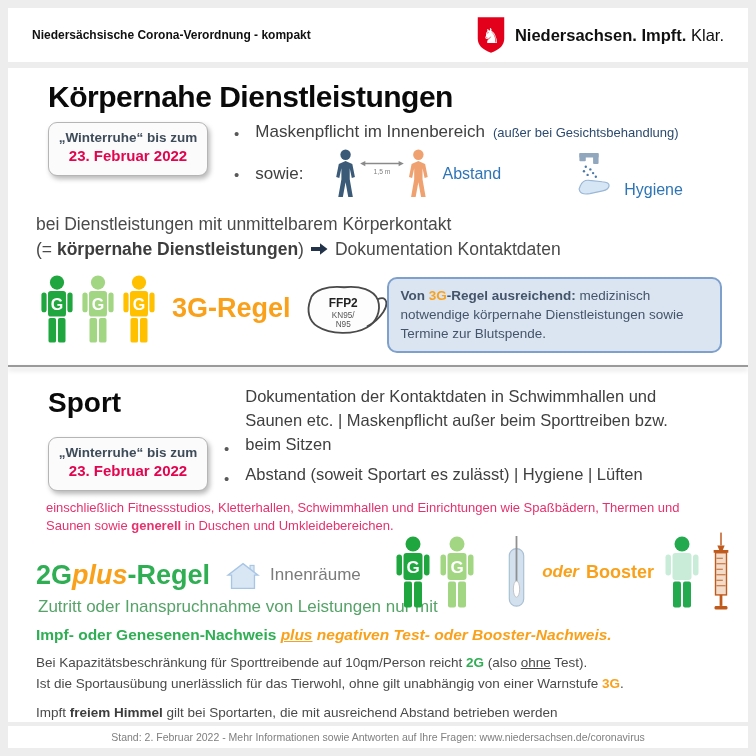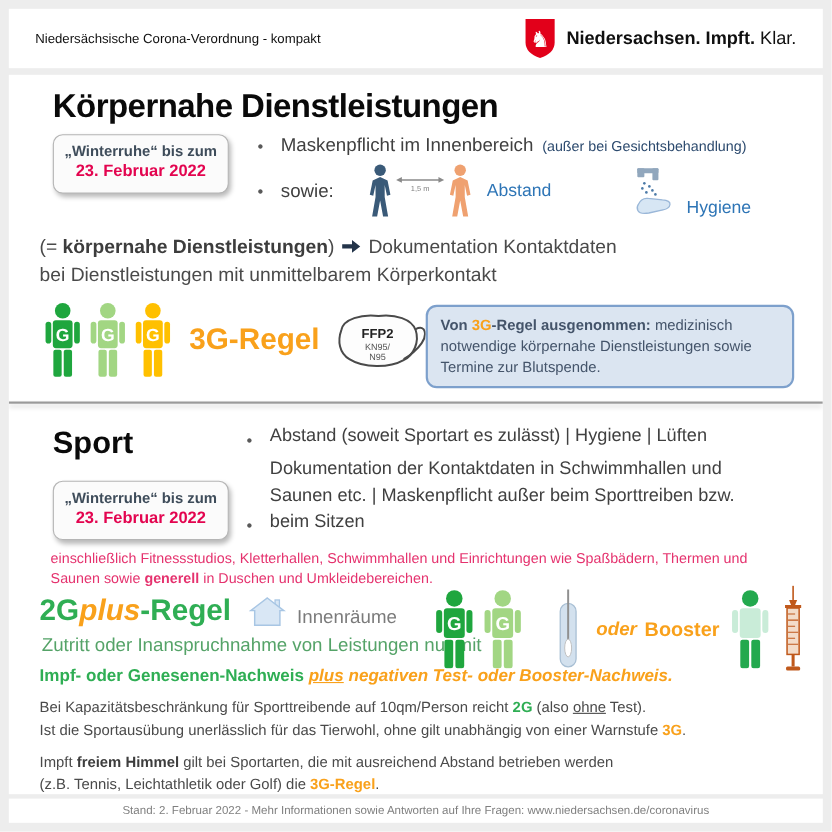--- a/index.html
+++ b/index.html
@@ -1,21 +1,21 @@
 <!DOCTYPE html>
 <html><head>
 <meta charset="utf-8">
 <style>
   *{margin:0;padding:0;box-sizing:border-box}
   html,body{width:756px;height:756px}
   body{background:#ededed;font-family:"Liberation Sans",sans-serif;color:#595959;}
   .page{width:756px;height:756px;padding:8px;display:flex;flex-direction:column;}
   .card{background:#fff;}
   .header-card{flex:0 0 54px;display:flex;align-items:center;justify-content:space-between;padding:0 24px;}
-  .header-title{font-size:12px;font-weight:400;color:#101010;}
+  .header-title{font-size:12px;font-weight:700;color:#101010;}
   .brand{display:flex;align-items:center;gap:9px}
   .brand-text{font-size:16.5px;color:#101010}
   .brand-text .b{font-weight:700}
   .content-card{margin-top:6px;flex:1;display:flex;flex-direction:column;overflow:hidden;}
   .sec{padding:0 26px;}
   .sec1{padding-top:10px;}
   .s1-title{font-size:30px;font-weight:700;color:#0a0a0a;margin:2px 0 8px 14px;letter-spacing:-.5px;}
   .s1-row{display:flex;align-items:flex-start;}
   .datebox{width:160px;flex:0 0 160px;background:#fbfbfb;border:1.5px solid #b5b5b5;border-radius:9px;
            box-shadow:2px 3px 5px rgba(0,0,0,.28);text-align:center;padding:7px 4px;margin-left:14px;height:54px}
@@ -44,21 +44,21 @@
   .ib-orange{color:#f9a11b;font-weight:700}
   .divider{height:2px;background:#9a9a9a;box-shadow:0 3px 5px rgba(0,0,0,.18);margin-top:12px;flex:0 0 2px}
   .sec2{padding-top:16px;position:relative;flex:1}
   .s2-head{display:flex}
   .s2-left{width:190px;flex:0 0 190px}
   .s2-title{font-size:28px;font-weight:700;color:#0a0a0a;margin:4px 0 18px 14px}
   .s2-bullets{flex:1;margin-top:2px;padding-right:34px}
   .s2-bullets .b-main{font-size:16.5px;line-height:1.45}
   .pink{font-size:13px;color:#e5326e;line-height:1.4;margin-top:6px;padding-left:12px;max-width:690px}
   .pink .pb{font-weight:700}
-  .rule2-row{display:flex;align-items:flex-end;margin-top:4px;padding-left:2px}
+  .rule2-row{display:flex;align-items:center;margin-top:24px;padding-left:2px}
   .r2-title{font-size:27px;font-weight:700;white-space:nowrap}
   .r2-2g,.r2-regel{color:#2fae54}
   .r2-plus{color:#f9a11b;font-style:italic}
   .house-wrap{margin-left:16px;margin-top:2px}
   .innen{font-size:17px;color:#7b7b7b;margin-left:10px}
   .access{font-size:17px;color:#55a368;margin-top:6px;padding-left:4px}
   .proof{font-size:15.5px;font-weight:700;margin-top:9px;padding-left:2px}
   .proof-green{color:#2fae54}
   .proof-plus{color:#f9a11b;font-style:italic;text-decoration:underline}
   .proof-orange{color:#f9a11b;font-style:italic}
@@ -148,24 +148,24 @@
                 </g>
                 <path d="M8,39 q3,-7 10,-6 l14,1.5 q8,.5 7.5,4.5 q-.5,4 -7,5.5 l-14,3 q-9,1.5 -11,-2.5 q-1.5,-3 .5,-6 z" fill="#d7e6f4" stroke="#9ab7d8" stroke-width="1.3"></path>
               </svg>
               <span class="blue-label">Hygiene</span>
             </div>
           </div>
         </div>
       </div>
 
       <div class="s1-para">
+        <div>bei Dienstleistungen mit unmittelbarem Körperkontakt</div>
         <div><span>(= </span><span class="bold-dark">körpernahe Dienstleistungen</span><span>)</span><span class="arrow-icon"><svg width="17" height="14" viewBox="0 0 17 14">
                 <path d="M0,5 h9 V1.2 L16.5,7 9,12.8 V9 H0 Z" fill="#23344a"></path>
               </svg></span><span>Dokumentation Kontaktdaten</span></div>
-        <div>bei Dienstleistungen mit unmittelbarem Körperkontakt</div>
       </div>
 
       <div class="s1-rule-row">
         <div class="figures">
           <svg width="34" height="68" viewBox="0 0 36 72">
             <g fill="#1fa63e">
                 <circle cx="18" cy="8" r="7.5"></circle>
                 <rect x="1.5" y="18.5" width="5.5" height="21" rx="2.7"></rect>
                 <rect x="29" y="18.5" width="5.5" height="21" rx="2.7"></rect>
                 <rect x="8.5" y="17" width="19" height="27" rx="3"></rect>
@@ -204,45 +204,45 @@
           <svg width="84" height="60" viewBox="0 0 92 64">
             <path d="M8,20 C10,9 28,4 45,6 C62,4 78,9 82,20 C86,32 80,45 70,50 C56,58 30,58 16,49 C6,43 4,31 8,20 Z" fill="#fdfdfd" stroke="#4a4a4a" stroke-width="2"></path>
             <path d="M82,19 C93,14 93,26 88,33 C84,39 76,46 70,49" fill="none" stroke="#4a4a4a" stroke-width="2"></path>
             <text x="44" y="28" text-anchor="middle" font-size="13" font-weight="bold" fill="#222">FFP2</text>
             <text x="44" y="40" text-anchor="middle" font-size="9" fill="#555">KN95/</text>
             <text x="44" y="50" text-anchor="middle" font-size="9" fill="#555">N95</text>
           </svg>
         </div>
 
         <div class="infobox">
-          <span class="ib-b">Von </span><span class="ib-orange">3G</span><span class="ib-b">-Regel ausgenommen: </span><span>medizinisch notwendige körpernahe Dienstleistungen sowie Termine zur Blutspende.</span>
+          <span class="ib-b">Von </span><span class="ib-orange">3G</span><span class="ib-b">-Regel ausreichend: </span><span>medizinisch notwendige körpernahe Dienstleistungen sowie Termine zur Blutspende.</span>
         </div>
       </div>
     </section>
 
     <div class="divider"></div>
 
     <section class="sec sec2">
 
       <div class="s2-head">
         <div class="s2-left">
           <h2 class="s2-title">Sport</h2>
           <div class="datebox">
             <div class="datebox-l1">„Winterruhe“ bis zum</div>
             <div class="datebox-l2">23. Februar 2022</div>
           </div>
         </div>
         <div class="s2-bullets">
           <div class="bullet">
             <span class="dot"></span>
-            <span class="b-main">Abstand (soweit Sportart es zulässt) | Hygiene | Lüften</span>
+            <span class="b-main">Dokumentation der Kontaktdaten in Schwimmhallen und Saunen etc. | Maskenpflicht außer beim Sporttreiben bzw. beim Sitzen</span>
           </div>
           <div class="bullet">
             <span class="dot"></span>
-            <span class="b-main">Dokumentation der Kontaktdaten in Schwimmhallen und Saunen etc. | Maskenpflicht außer beim Sporttreiben bzw. beim Sitzen</span>
+            <span class="b-main">Abstand (soweit Sportart es zulässt) | Hygiene | Lüften</span>
           </div>
         </div>
       </div>
 
       <div class="pink">
         <span>einschließlich Fitnessstudios, Kletterhallen, Schwimmhallen und Einrichtungen wie Spaßbädern, Thermen und Saunen sowie </span><span class="pb">generell</span><span> in Duschen und Umkleidebereichen.</span>
       </div>
 
       <div class="rule2-row">
         <div class="r2-title"><span class="r2-2g">2G</span><span class="r2-plus">plus</span><span class="r2-regel">-Regel</span></div>

